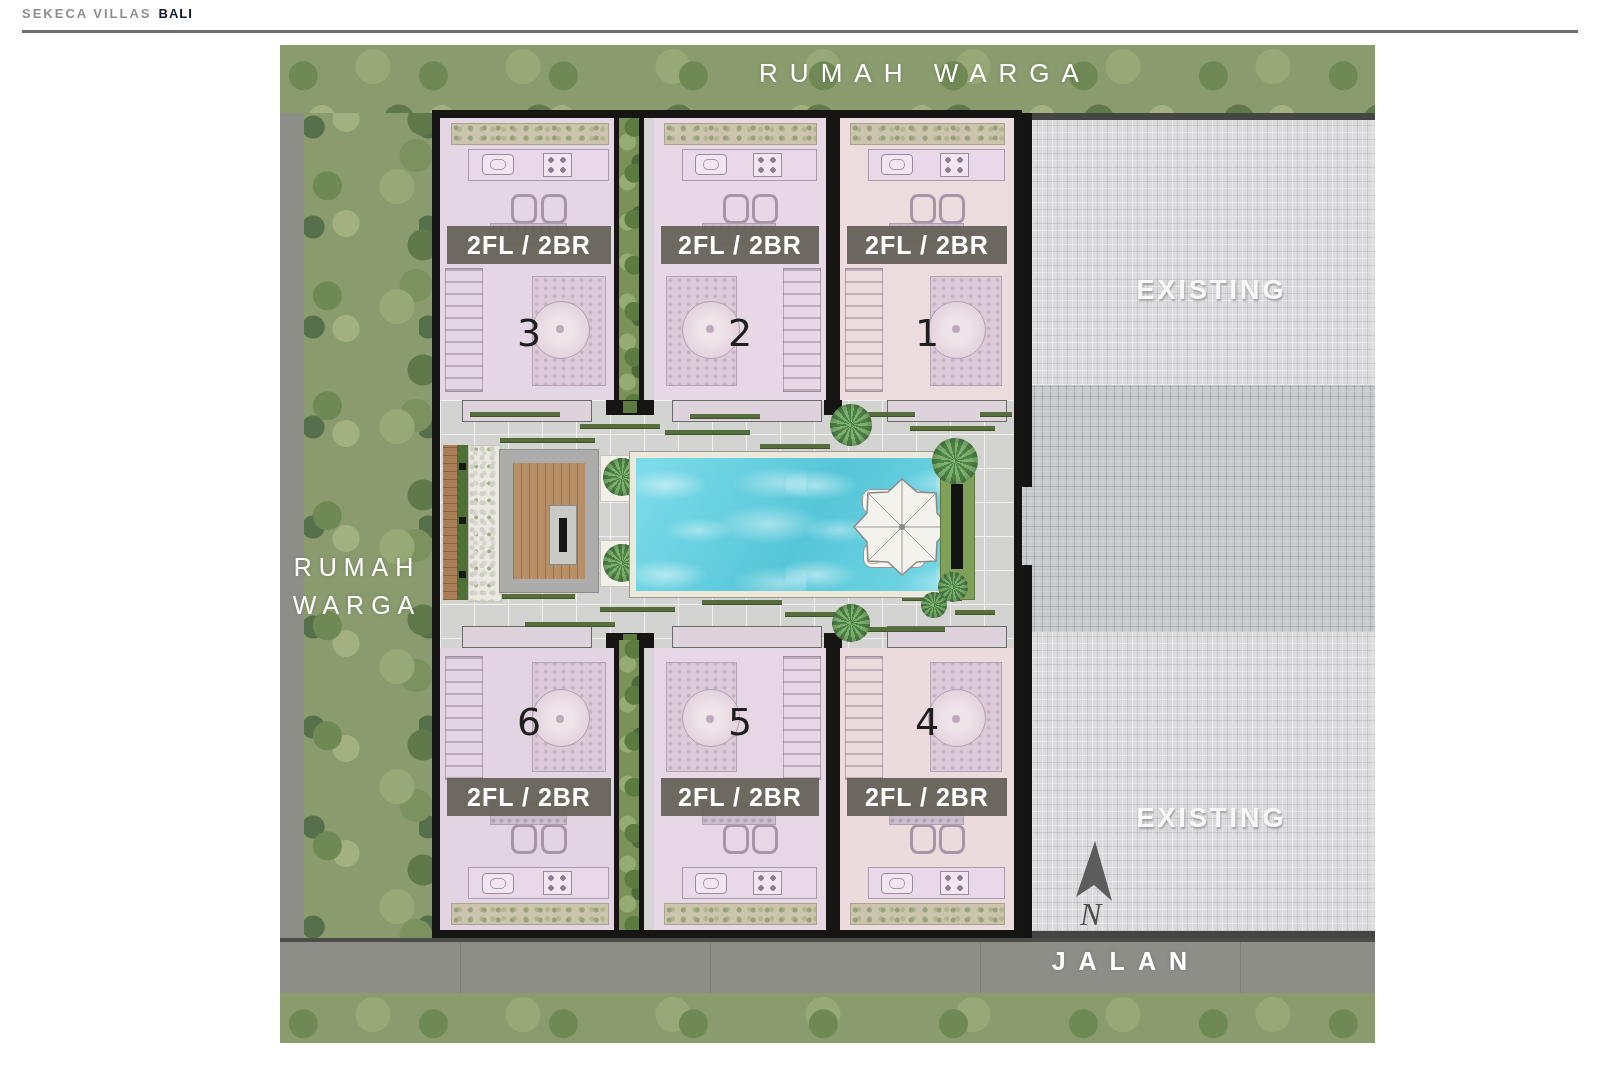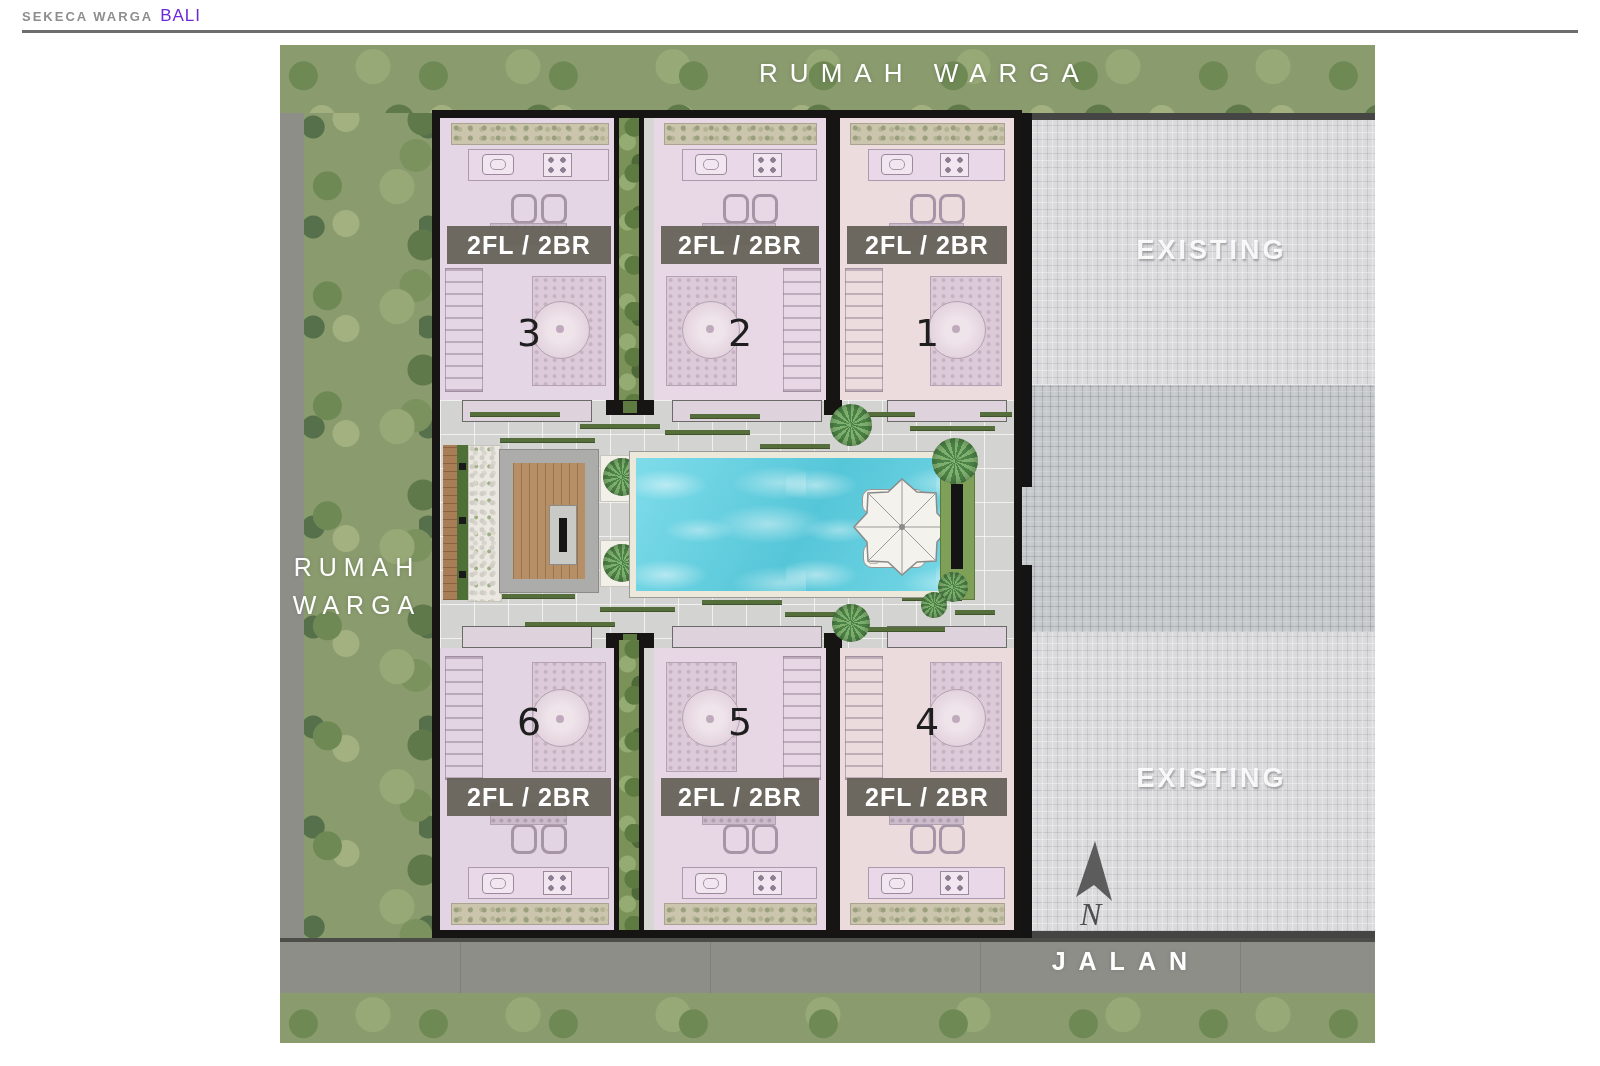--- a/index.html
+++ b/index.html
@@ -2,21 +2,21 @@
 <html><head>
 <meta charset="utf-8">
 <style>
   html,body{margin:0;padding:0;background:#fff;}
   .stage{position:relative;width:1600px;height:1066px;background:#ffffff;
          font-family:"Liberation Sans",sans-serif;overflow:hidden;}
 
   
   .hdr{position:absolute;left:22px;top:6px;display:flex;align-items:baseline;gap:7px;}
   .hdr .brand{font-size:13px;letter-spacing:2px;color:#8e8e8e;font-weight:600;}
-  .hdr .brand-bold{font-size:17px;letter-spacing:1px;color:#6d28d9;font-weight:normal;}
+  .hdr .brand-bold{font-size:13px;letter-spacing:1px;color:#0f172a;font-weight:bold;}
   .hdr-rule{position:absolute;left:22px;top:30px;width:1556px;height:3px;background:#6d6d6d;}
 
   
   .plan{position:absolute;left:280px;top:45px;width:1095px;height:998px;background:#9aa878;}
 
   .trees{background-color:#8a9b6e;background-image:
     radial-gradient(circle at 18% 28%, #6f8955 0 14px, rgba(0,0,0,0) 15px),
     radial-gradient(circle at 62% 18%, #97a976 0 17px, rgba(0,0,0,0) 18px),
     radial-gradient(circle at 85% 60%, #60794b 0 15px, rgba(0,0,0,0) 16px),
     radial-gradient(circle at 35% 70%, #a3b07f 0 13px, rgba(0,0,0,0) 14px),
@@ -147,32 +147,32 @@
   .mos.dark{background-color:#c6cacd;
        background-image:repeating-linear-gradient(0deg, rgba(255,255,255,.4) 0 1px, rgba(0,0,0,0) 1px 10px),
                         repeating-linear-gradient(90deg, rgba(255,255,255,.4) 0 1px, rgba(0,0,0,0) 1px 8px),
                         repeating-linear-gradient(0deg, rgba(110,115,125,.3) 0 1px, rgba(0,0,0,0) 1px 5px),
                         repeating-linear-gradient(90deg, rgba(110,115,125,.3) 0 1px, rgba(0,0,0,0) 1px 4px);}
   .exwall-top{position:absolute;left:0;top:0;width:353px;height:7px;background:#454543;}
   .exwall-bot{position:absolute;left:0;top:818px;width:353px;height:7px;background:#454543;}
   .exwall-left{position:absolute;left:0;width:10px;background:#141414;}
   .exlabel{position:absolute;left:0;width:353px;text-align:center;padding-left:26px;box-sizing:border-box;
            font-size:27px;font-weight:bold;letter-spacing:3px;color:rgba(253,253,253,.92);
-           text-shadow:1px 2px 2px rgba(90,90,95,.45);}
+           text-shadow:1px 2px 2px rgba(90,90,95,.45);margin-top:40px;}
   .north{position:absolute;left:40px;top:726px;}
 
   [data-name]{}
 </style>
 </head>
 <body>
 
 <div class="stage" data-name="site-plan-page">
 
   <div class="hdr" data-name="page-header">
-    <span class="brand" data-name="brand-name">SEKECA WARGA</span>
+    <span class="brand" data-name="brand-name">SEKECA VILLAS</span>
     <span class="brand-bold" data-name="brand-name-bold">BALI</span>
   </div>
   <div class="hdr-rule" data-name="header-divider"></div>
 
   <div class="plan" data-name="site-plan">
 
     <div class="road road-left" data-name="road-left"></div>
     <div class="trees trees-left" data-name="trees-left-border"></div>
     <div class="trees trees-top" data-name="trees-top-border"></div>
 

